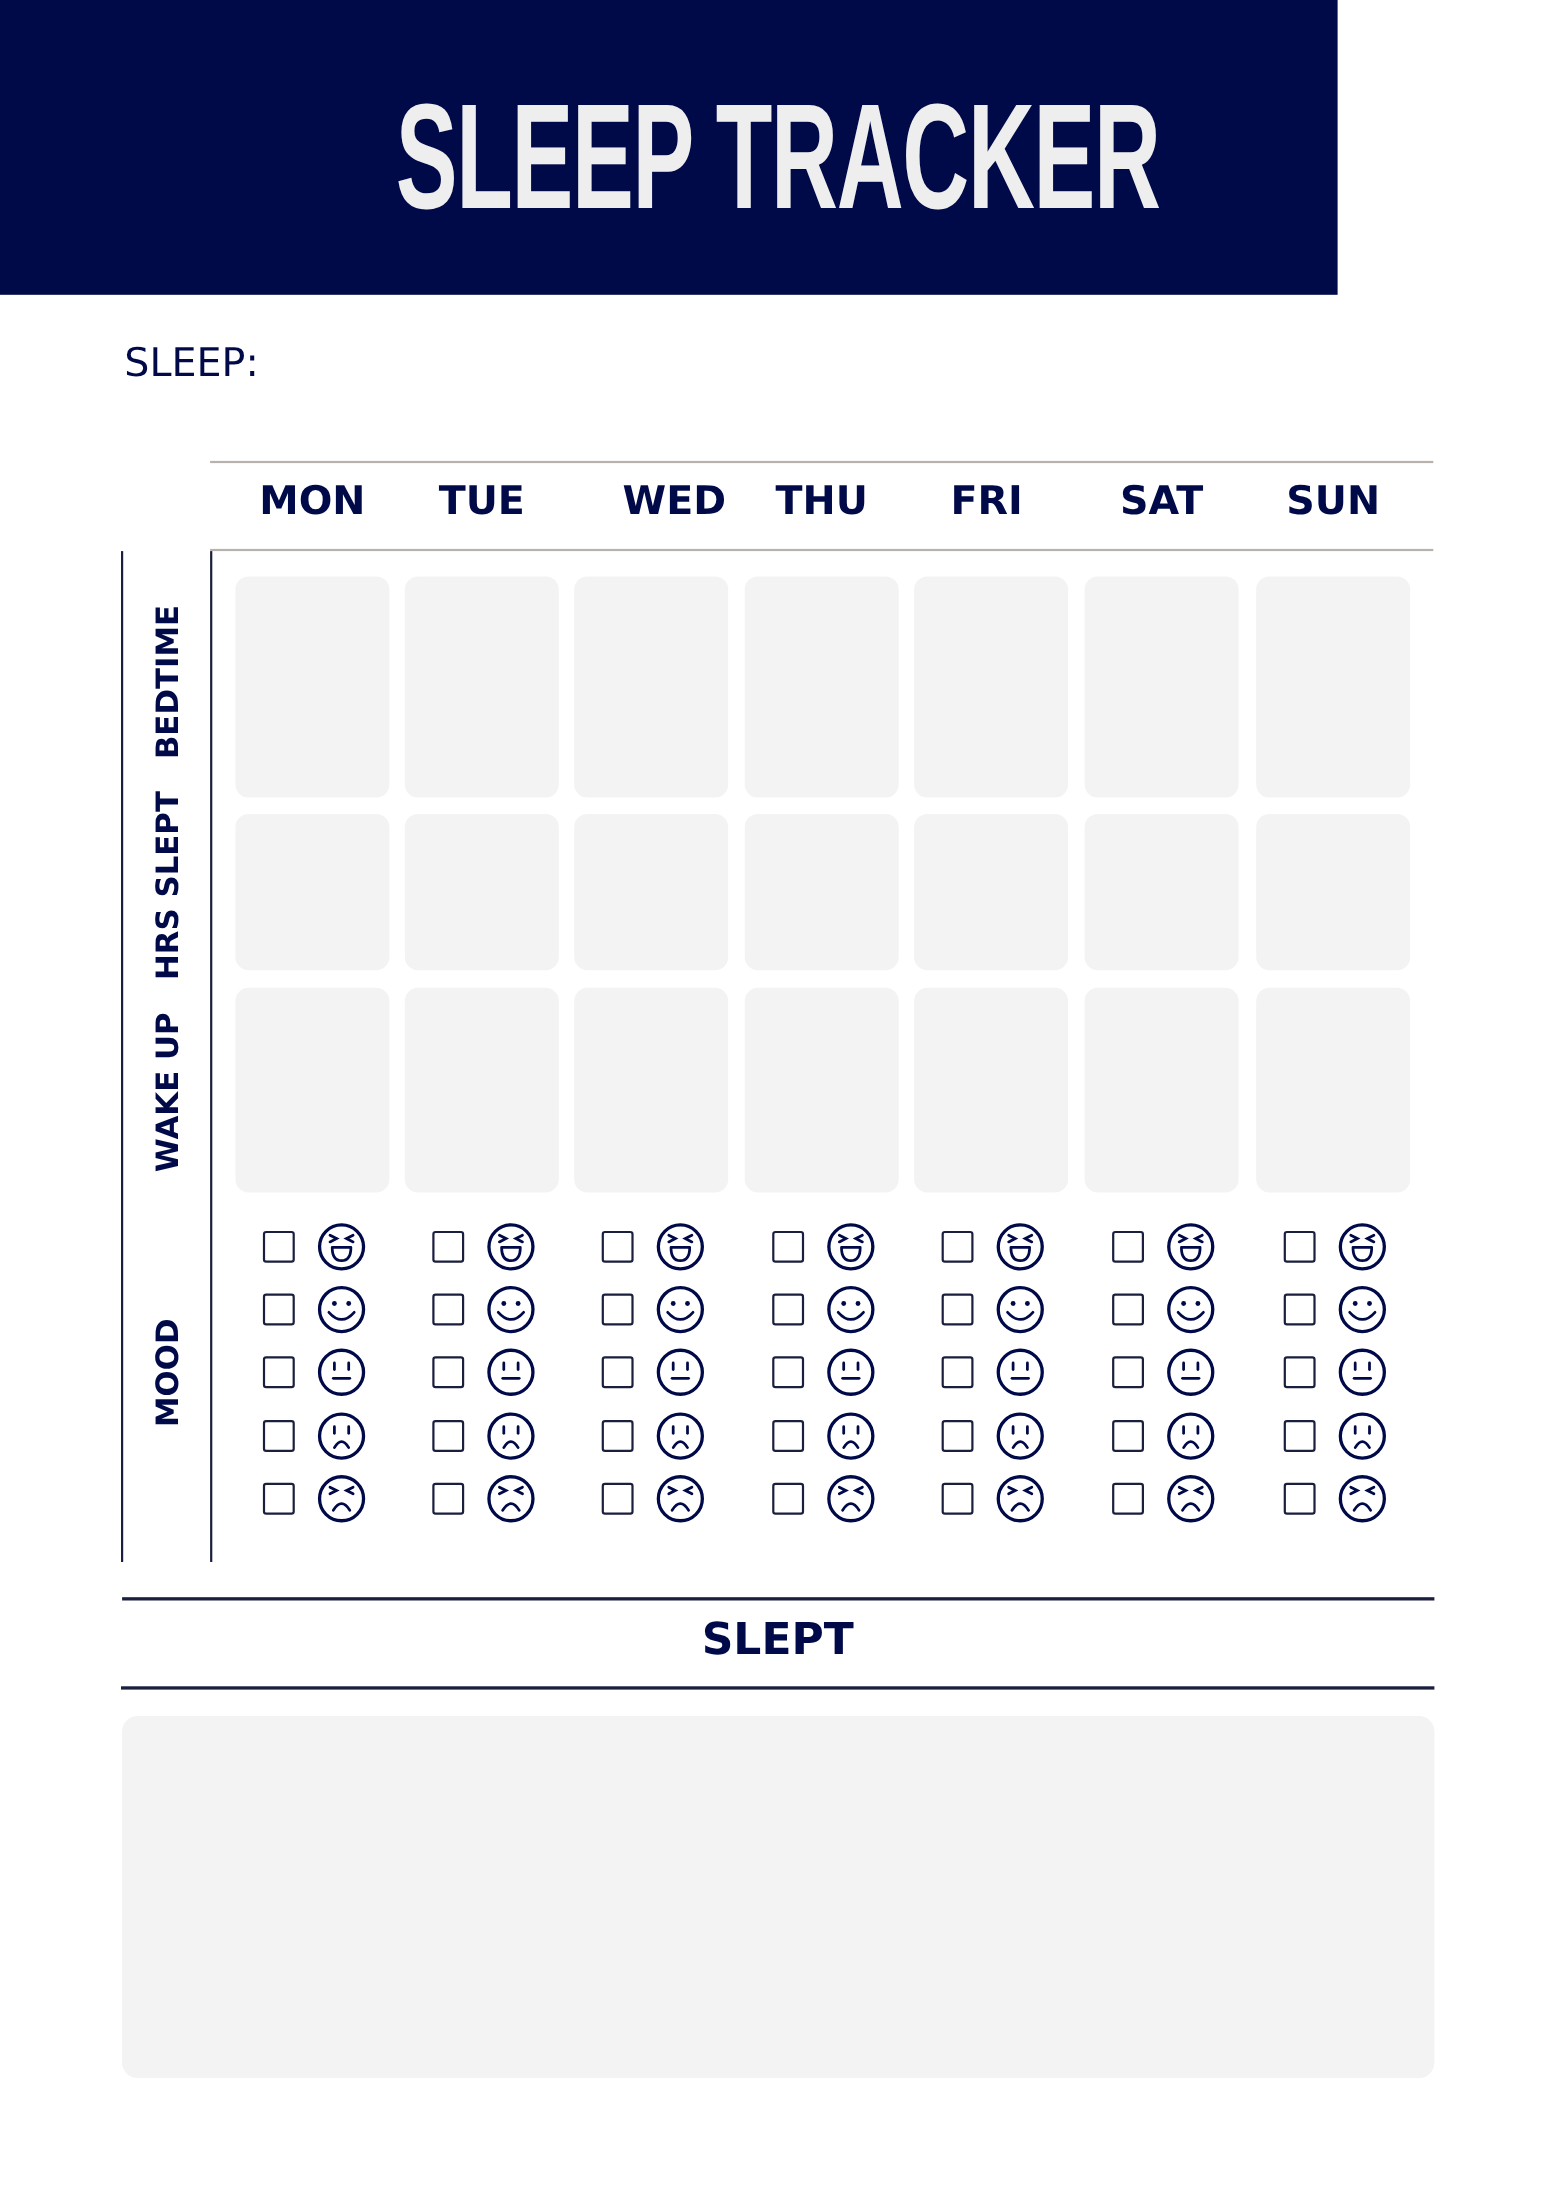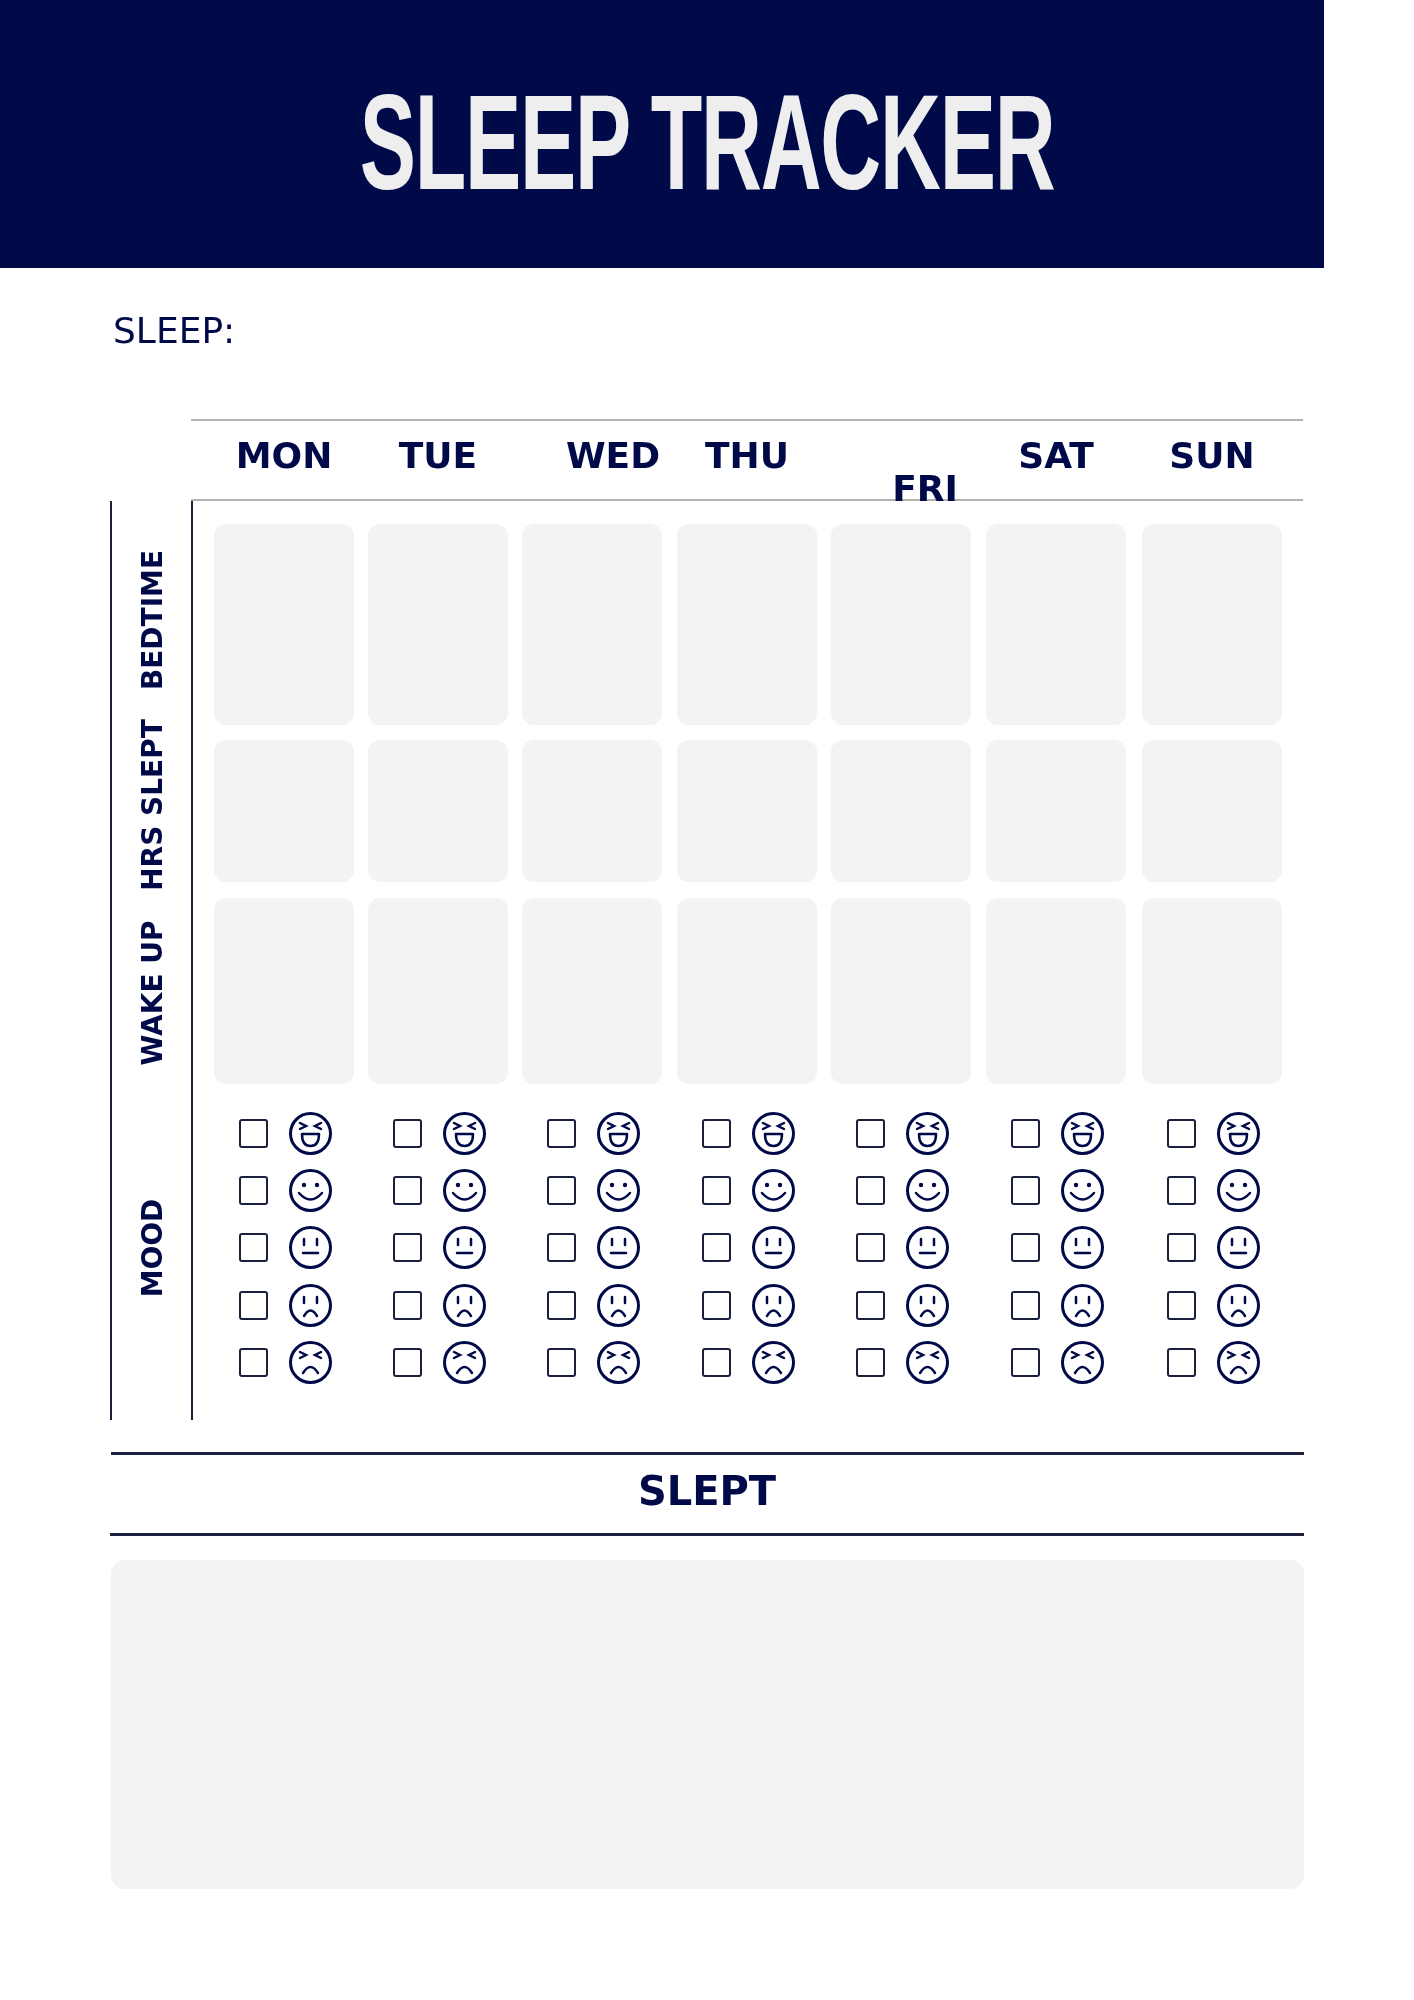--- a/index.html
+++ b/index.html
@@ -1,17 +1,17 @@
 <!DOCTYPE html>
 <html><head>
 <meta charset="utf-8">
 <style>
   html, body { margin:0; padding:0; background:#ffffff; }
   body { width:1414px; height:2000px; position:relative; overflow:hidden; font-family:"Liberation Sans", sans-serif; color:#000a48; }
-  .header { position:absolute; left:0; top:0; width:1324px; height:268px; background:#000a48; }
+  .header { position:absolute; left:0; top:0; width:1216px; height:268px; background:#000a48; }
   .title { position:absolute; left:0; top:72px; width:1414px; text-align:center; font-family:"Liberation Sans", sans-serif; font-weight:bold; font-size:136px; line-height:140px; color:#eeeeee; letter-spacing:-2px; }
   .title span { display:inline-block; transform:scaleX(0.62); transform-origin:center; }
   .date-label { position:absolute; left:113px; top:310px; font-family:"DejaVu Sans", sans-serif; font-size:36px; font-weight:normal; color:#000a48; letter-spacing:0px; }
   .hline { position:absolute; height:2px; background:#b9b1ac; }
   .dline { position:absolute; height:3px; background:#1a1f3d; }
   .vline { position:absolute; width:2px; background:#1a1f3d; }
   .day { position:absolute; top:435px; width:154px; text-align:center; font-family:"DejaVu Sans", sans-serif; font-weight:bold; font-size:36px; color:#000a48; }
   .cell { position:absolute; width:140px; background:#f3f3f3; border-radius:12px; }
   .rowlabel { position:absolute; left:152px; width:0; height:0; }
   .rowlabel span { position:absolute; left:0; top:0; transform:translate(-50%,-50%) rotate(-90deg); white-space:nowrap; font-family:"DejaVu Sans", sans-serif; font-weight:bold; font-size:28px; color:#000a48; }
@@ -34,21 +34,21 @@
 <div class="hline" style="left:191px;top:499px;width:1112px;"></div>
 
 <div class="vline" style="left:110px;top:501px;height:919px;"></div>
 <div class="vline" style="left:191px;top:501px;height:919px;"></div>
 
 <div id="days">
     <div class="day" style="left: 207px;">MON</div>
     <div class="day" style="left: 361px;">TUE</div>
     <div class="day" style="left: 536px;">WED</div>
     <div class="day" style="left: 670px;">THU</div>
-    <div class="day" style="left: 848px; margin-top: 33px;">FRI</div>
+    <div class="day" style="left: 820px;">FRI</div>
     <div class="day" style="left: 979px;">SAT</div>
     <div class="day" style="left: 1135px;">SUN</div>
   </div>
 
 <div class="rowlabel" style="top:620px;">
     <span>BEDTIME</span>
   </div>
 <div class="rowlabel" style="top:805px;">
     <span>HRS SLEPT</span>
   </div>

